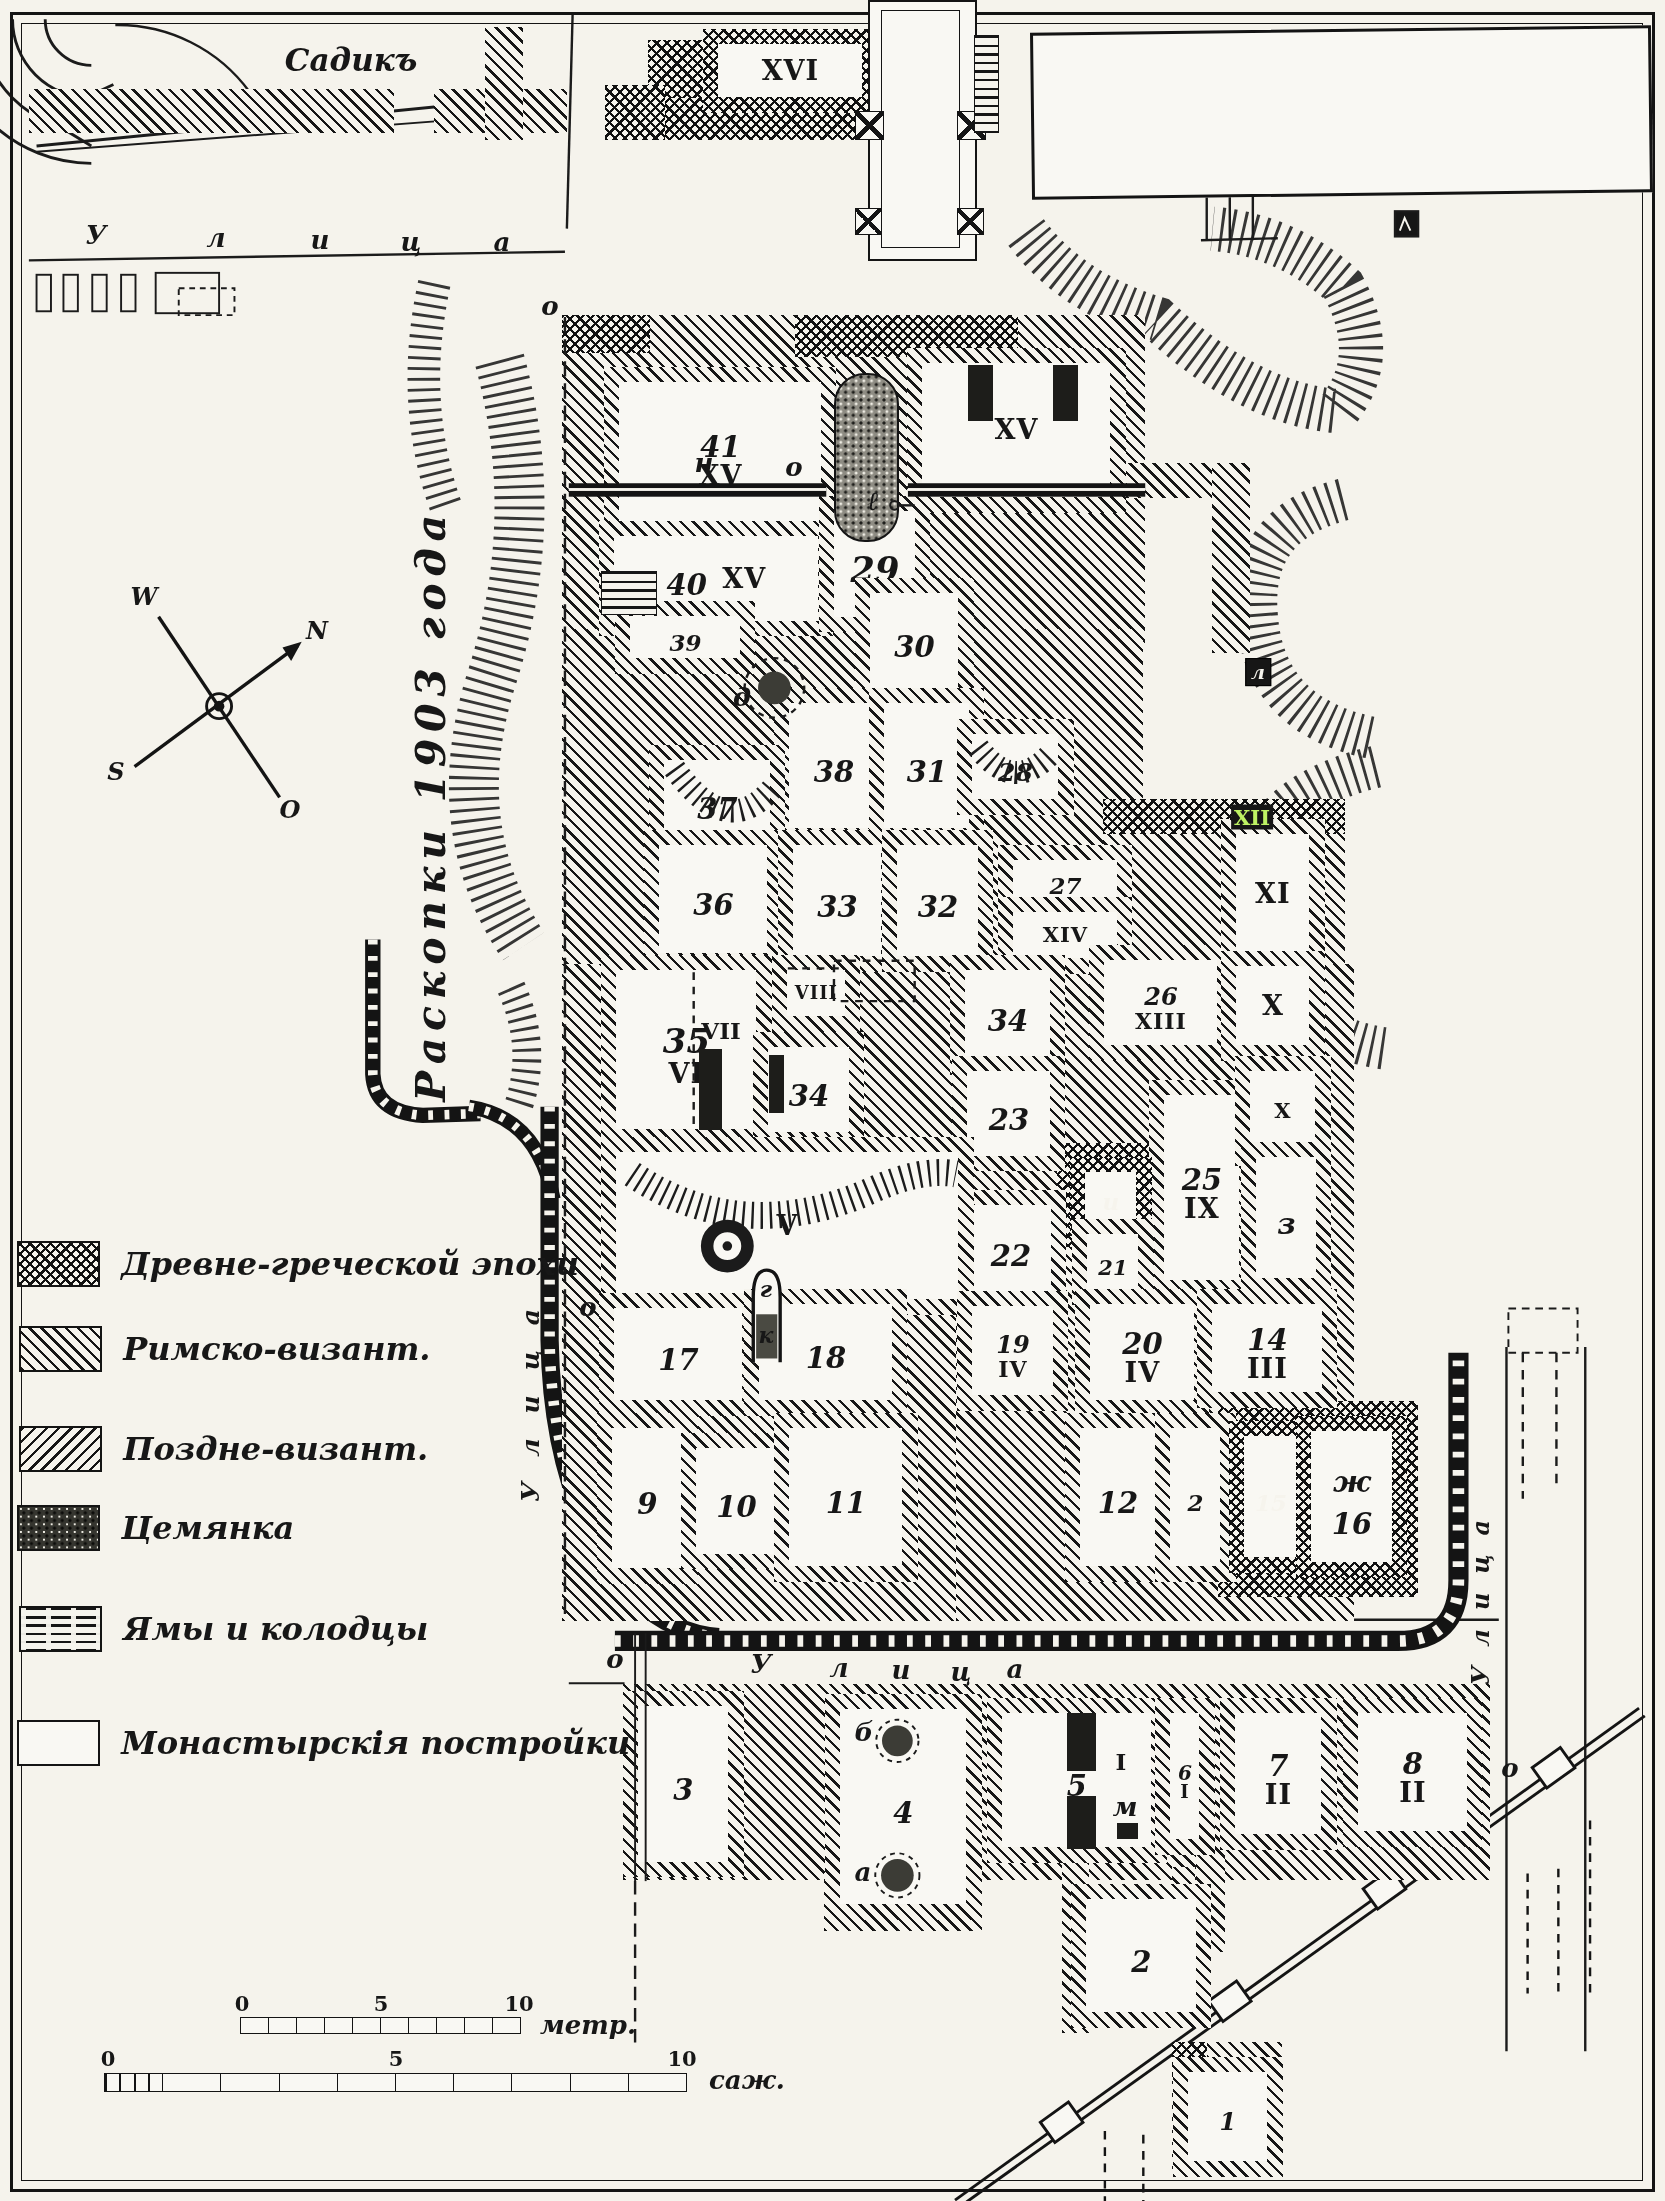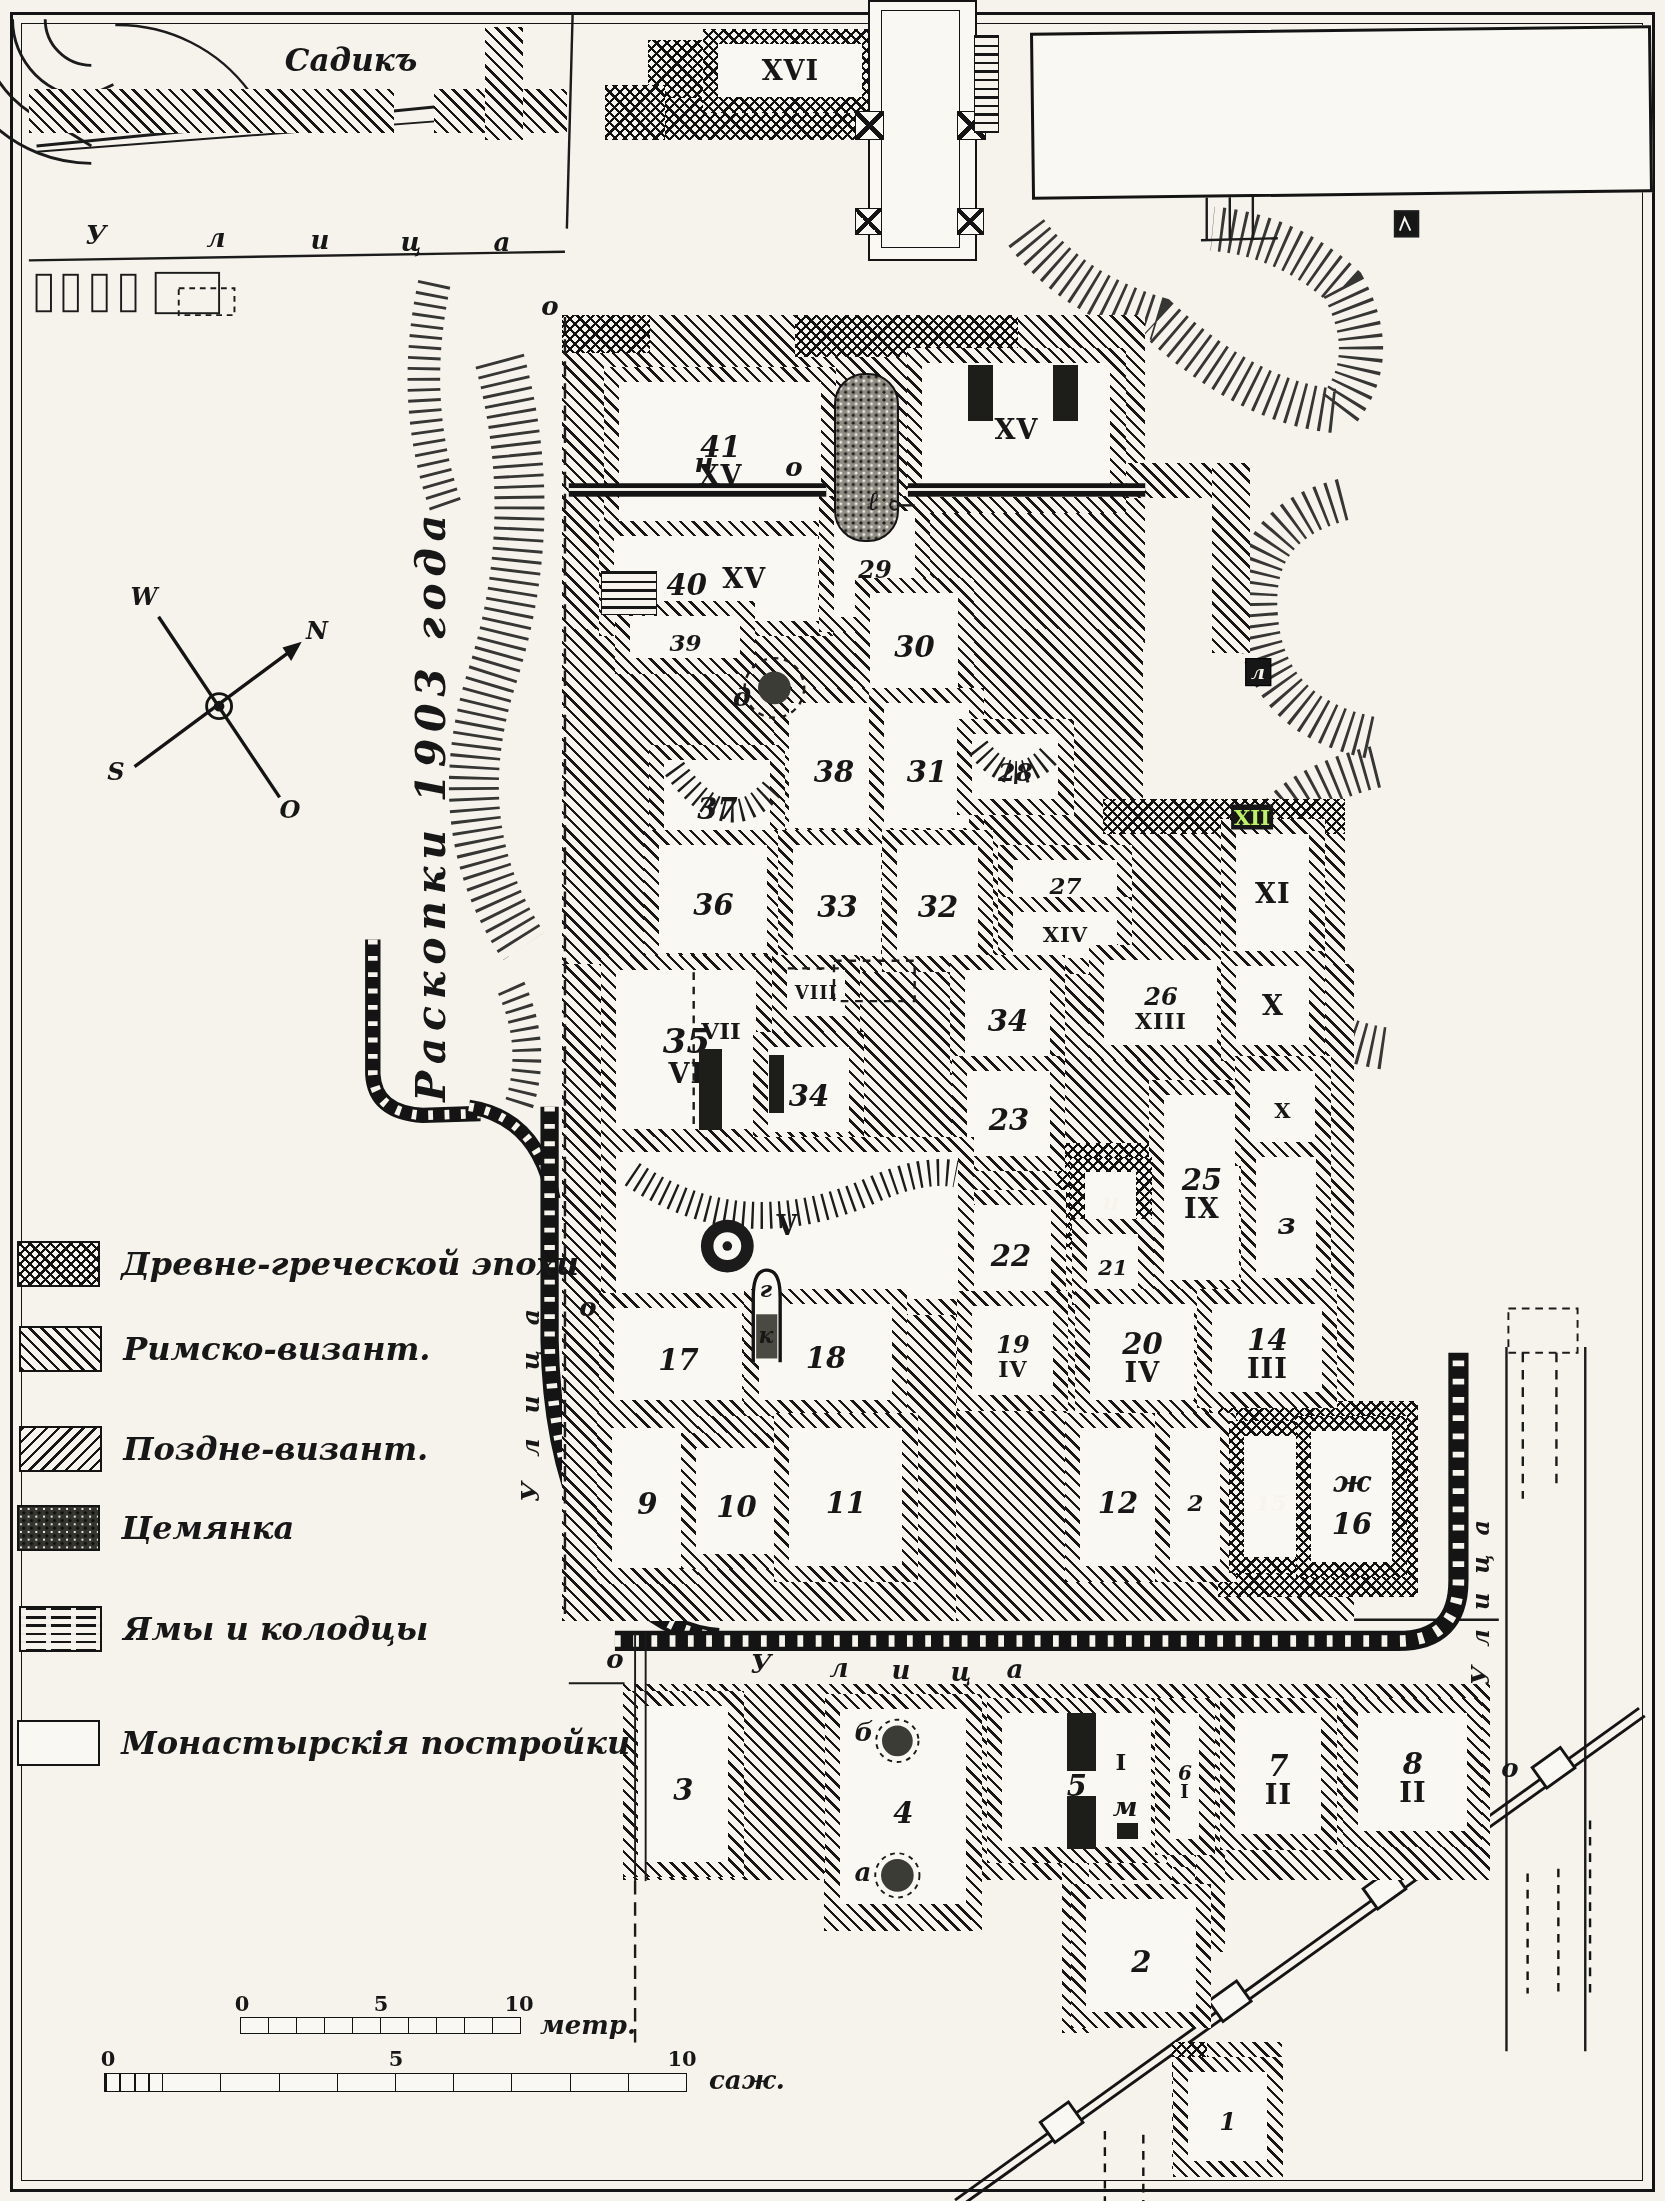--- a/index.html
+++ b/index.html
@@ -207,21 +207,21 @@
         </div>
       </div>
       <div class="abs p-roman" style="left: 599px; top: 521px; width: 234px; height: 115px;">
         <div class="cell inline" style="left: 15.4px; top: 15.4px; width: 204px; height: 85px;">
           <span class="num" style="font-size: 29px;">40</span>
           <span class="rom" style="font-size: 27px;">XV</span>
         </div>
       </div>
       <div class="abs p-roman" style="left: 819px; top: 496px; width: 111px; height: 136px;">
         <div class="cell" style="left: 15.4px; top: 15.4px; width: 81px; height: 106px;">
-          <span class="num" style="font-size: 24px;">29</span>
+          <span class="num" style="font-size: 35px;">29</span>
         </div>
       </div>
       <div class="abs p-roman" style="left: 615px; top: 601px; width: 140px; height: 73px;">
         <div class="cell" style="left: 15.4px; top: 15.4px; width: 110px; height: 42px;">
           <span class="num" style="font-size: 23px;">39</span>
         </div>
       </div>
       <div class="abs p-roman" style="left: 855px; top: 578px; width: 119px; height: 127px;">
         <div class="cell" style="left: 15.4px; top: 15.4px; width: 88px; height: 96px;">
           <span class="num" style="font-size: 29px;">30</span>

